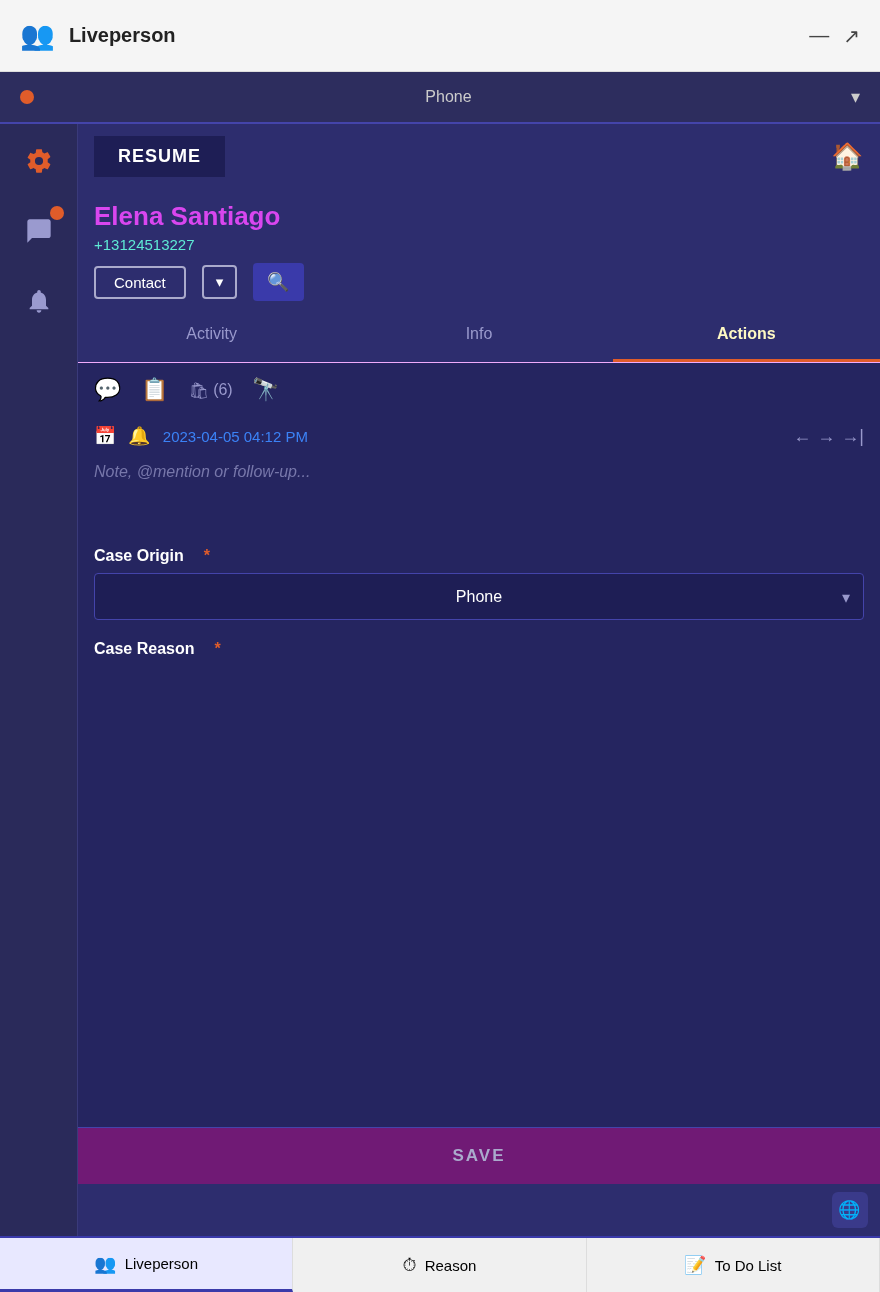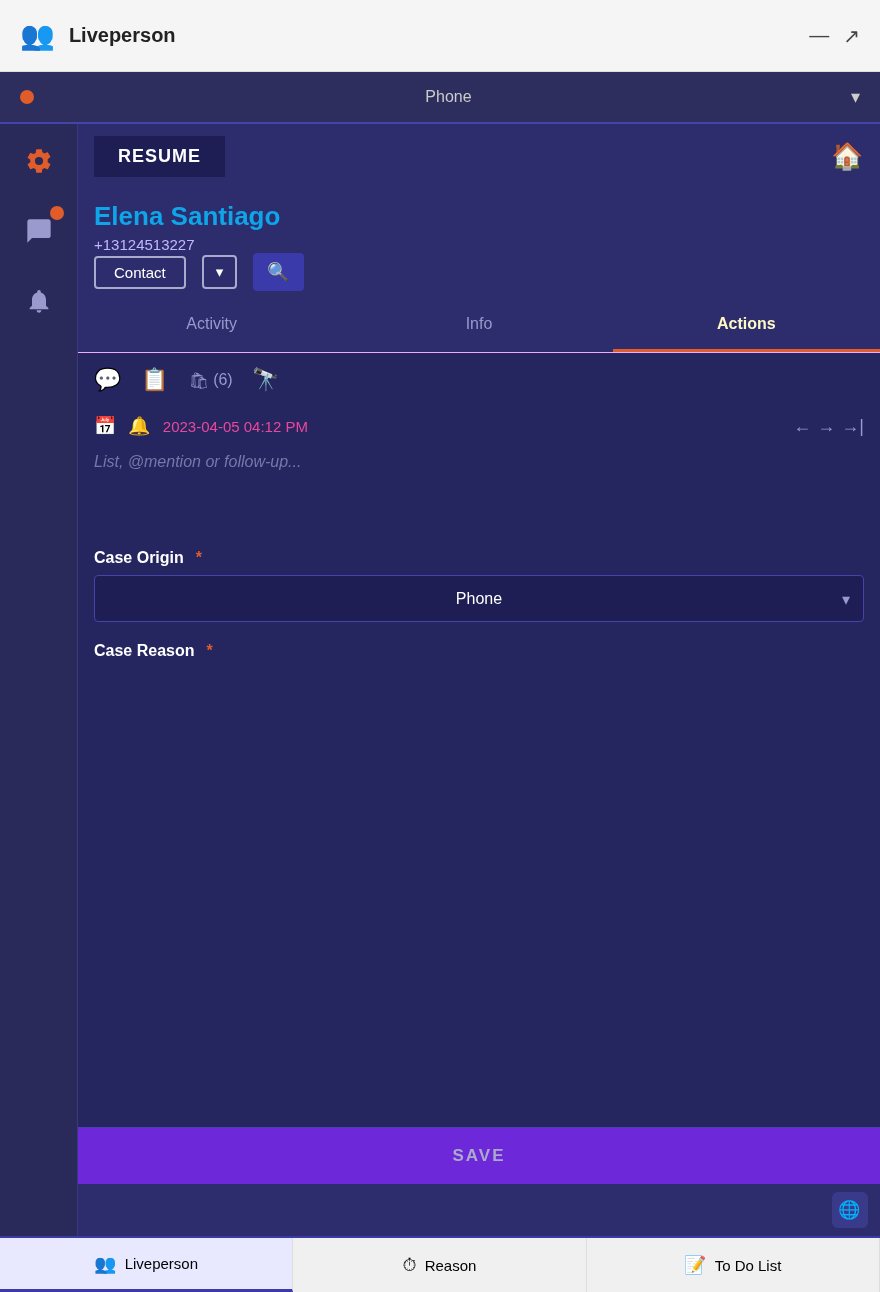--- a/index.html
+++ b/index.html
@@ -151,26 +151,27 @@
     }
 
     
     .contact-header {
       padding: 12px 16px 8px;
       background: #2d2d6e;
     }
     .contact-name {
       font-size: 26px;
       font-weight: 700;
-      color: #0ea5e9;
+      color: #d946ef;
       margin-bottom: 4px;
     }
     .contact-phone {
       font-size: 15px;
-      color: #c4b5fd;
+      color: #5eead4;
+      margin-bottom: 10px;
     }
     .contact-actions {
       display: flex;
       gap: 16px;
       align-items: center;
     }
     .contact-btn {
       background: transparent;
       border: 2px solid #aaaacc;
       color: white;
@@ -252,21 +253,21 @@
       gap: 12px;
       margin-bottom: 8px;
     }
     .note-toolbar-icon {
       font-size: 18px;
       color: #9999cc;
       cursor: pointer;
     }
     .note-date {
       font-size: 15px;
-      color: #ec4899;
+      color: #3b82f6;
       flex: 1;
     }
     .note-nav {
       display: flex;
       gap: 6px;
     }
     .note-nav span {
       font-size: 18px;
       color: #9999cc;
       cursor: pointer;
@@ -286,22 +287,21 @@
       padding: 20px 16px;
       overflow-y: auto;
     }
     .form-label {
       font-size: 16px;
       font-weight: 600;
       color: #ffffff;
       margin-bottom: 8px;
       display: flex;
       align-items: flex-start;
-      gap: 12px;
-      margin-top: 12px;
+      gap: 20px;
     }
     .required-star {
       color: #e05c2a;
     }
     .select-wrapper {
       position: relative;
       margin-bottom: 20px;
     }
     .select-wrapper::after {
       content: '▾';
@@ -325,21 +325,21 @@
       -webkit-appearance: none;
       cursor: pointer;
       text-align: center;
     }
     .select-wrapper select option {
       background: #1e1e55;
     }
 
     
     .save-area {
-      background: #6d28d9;
+      background: #701a75;
       border-top: 1px solid #4444aa;
       padding: 18px 16px;
       text-align: center;
     }
     .save-btn {
       background: transparent;
       border: none;
       color: #aaaacc;
       font-size: 17px;
       font-weight: 700;
@@ -478,21 +478,21 @@
       <div class="note-toolbar">
         <span class="note-toolbar-icon">📅</span>
         <span class="note-toolbar-icon">🔔</span>
         <span class="note-date">2023-04-05 04:12 PM</span>
         <div class="note-nav">
           <span>←</span>
           <span>→</span>
           <span>→|</span>
         </div>
       </div>
-      <div class="note-input">List, @mention or follow-up...</div>
+      <div class="note-input">Note, @mention or follow-up...</div>
     </div>
 
     <div class="form-area">
       <div class="form-label">
         <span>Case Origin</span>
         <span class="required-star">*</span>
       </div>
       <div class="select-wrapper">
         <select>
           <option value="Phone">Phone</option>

